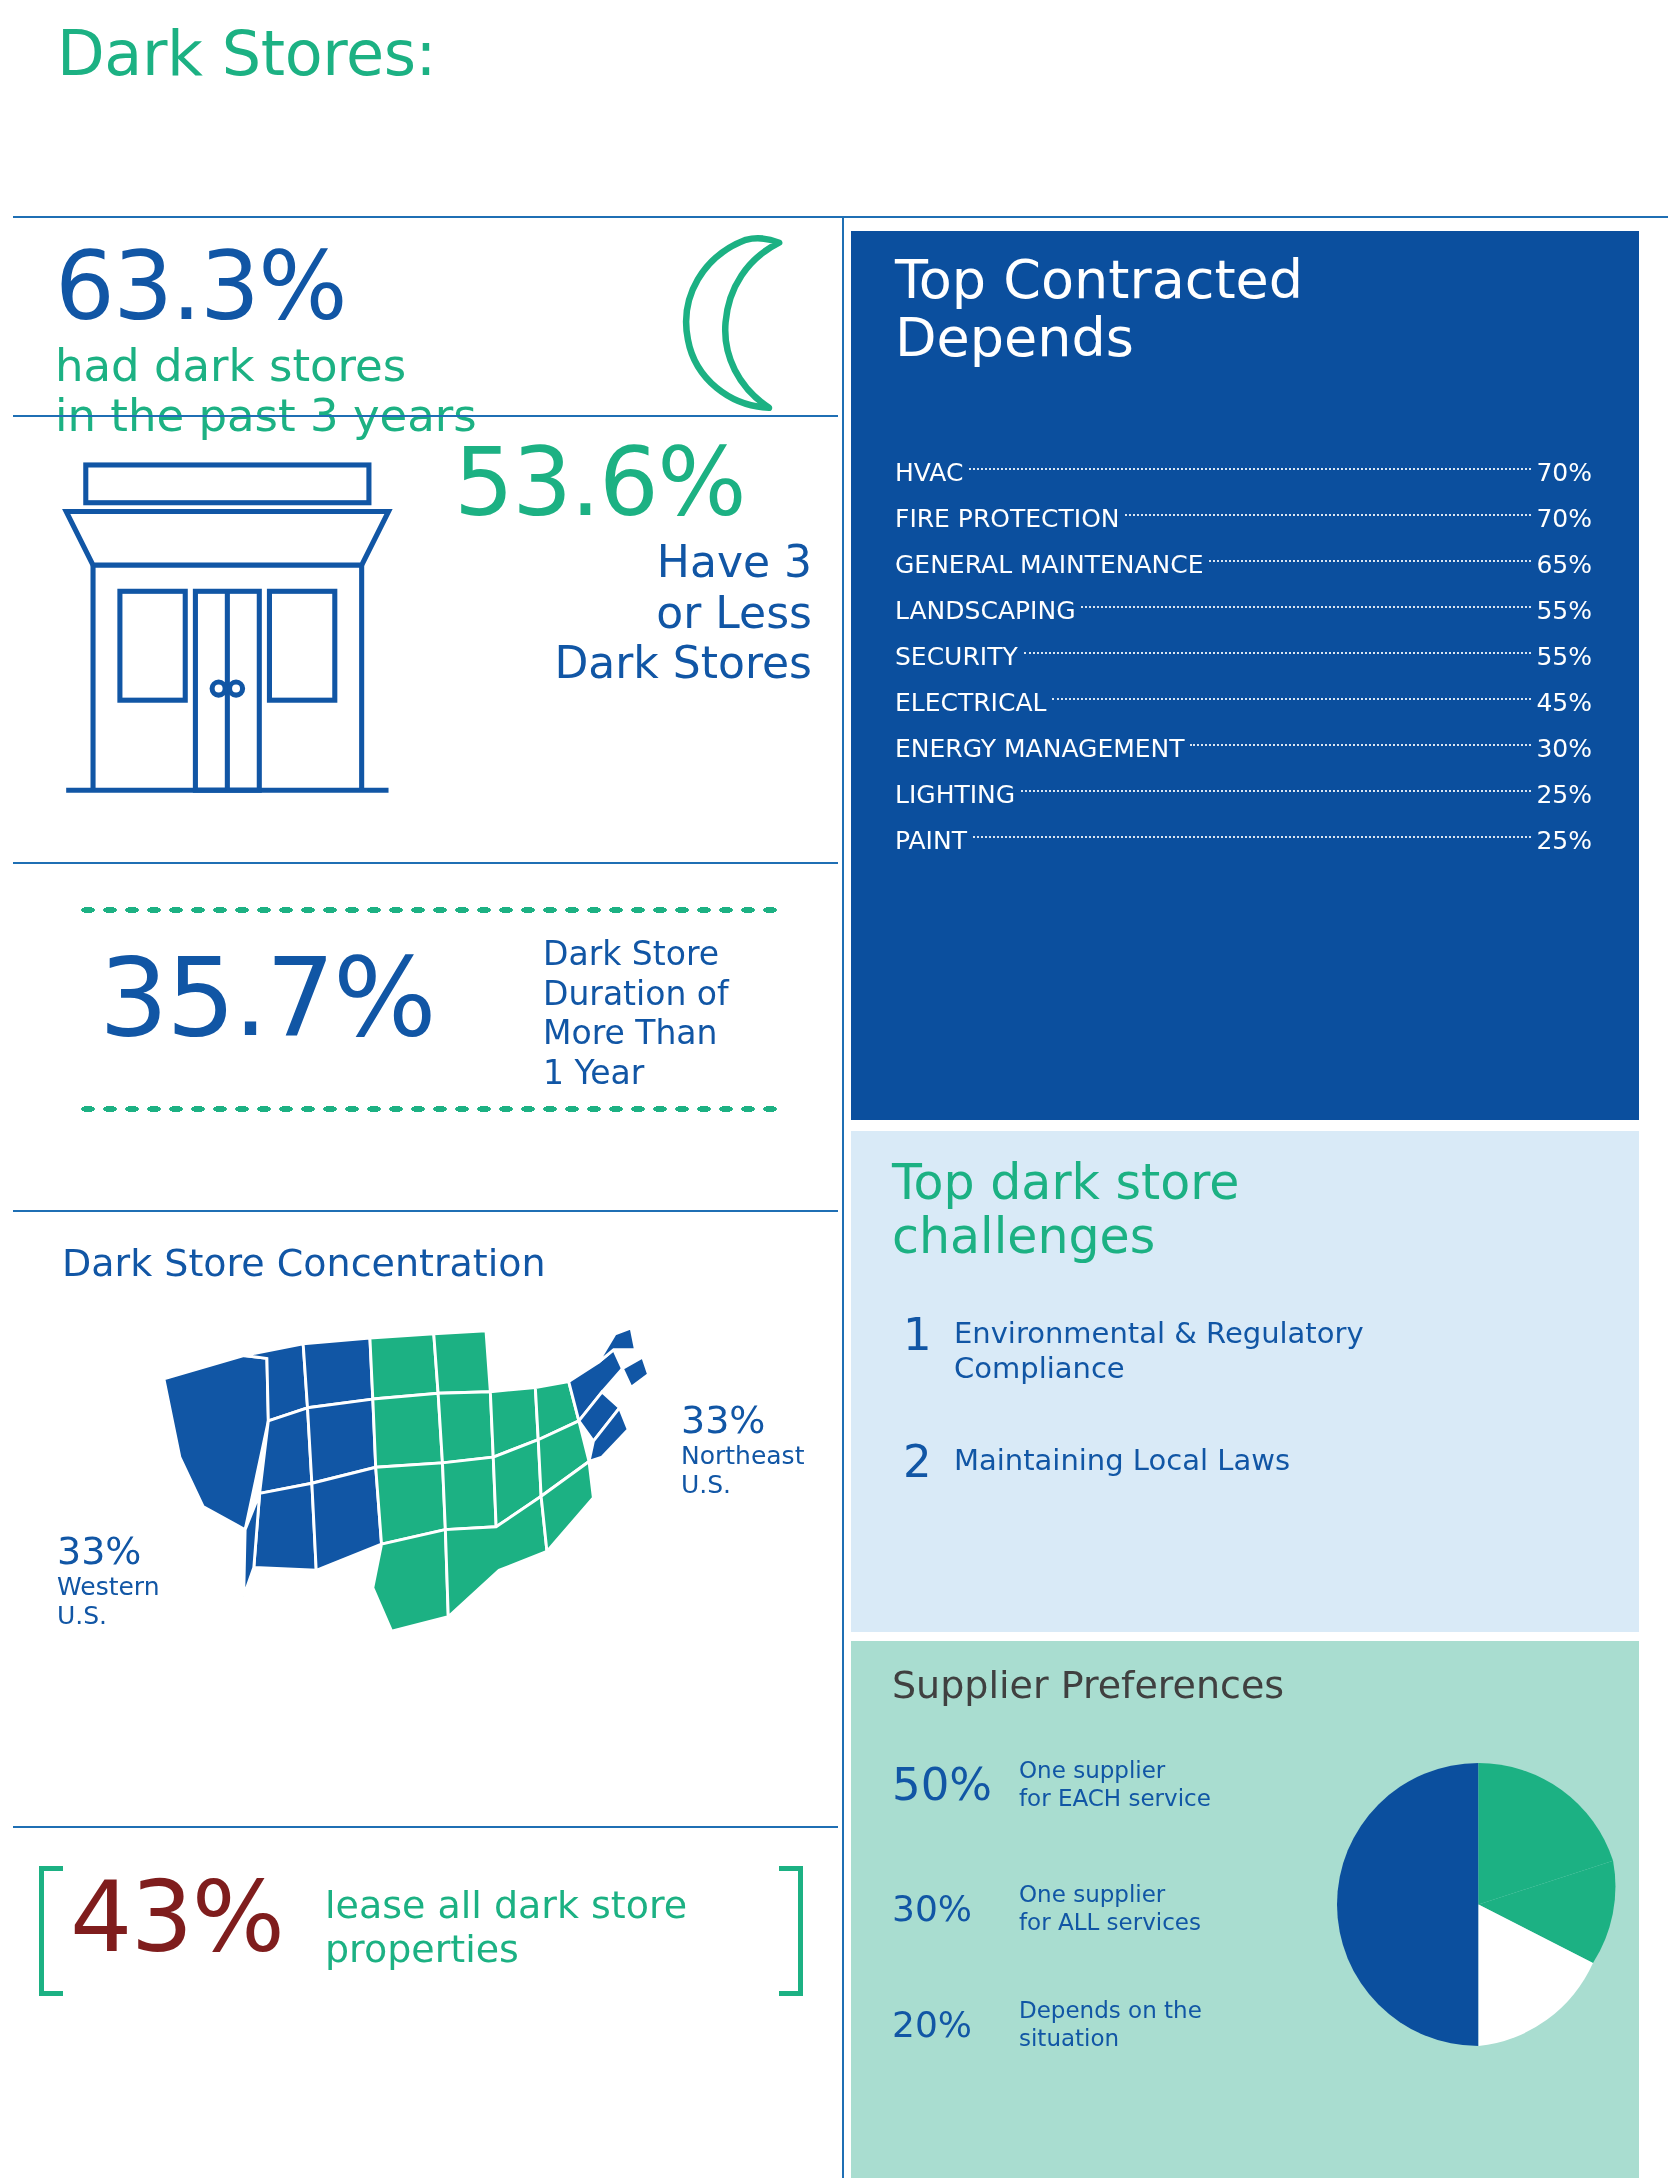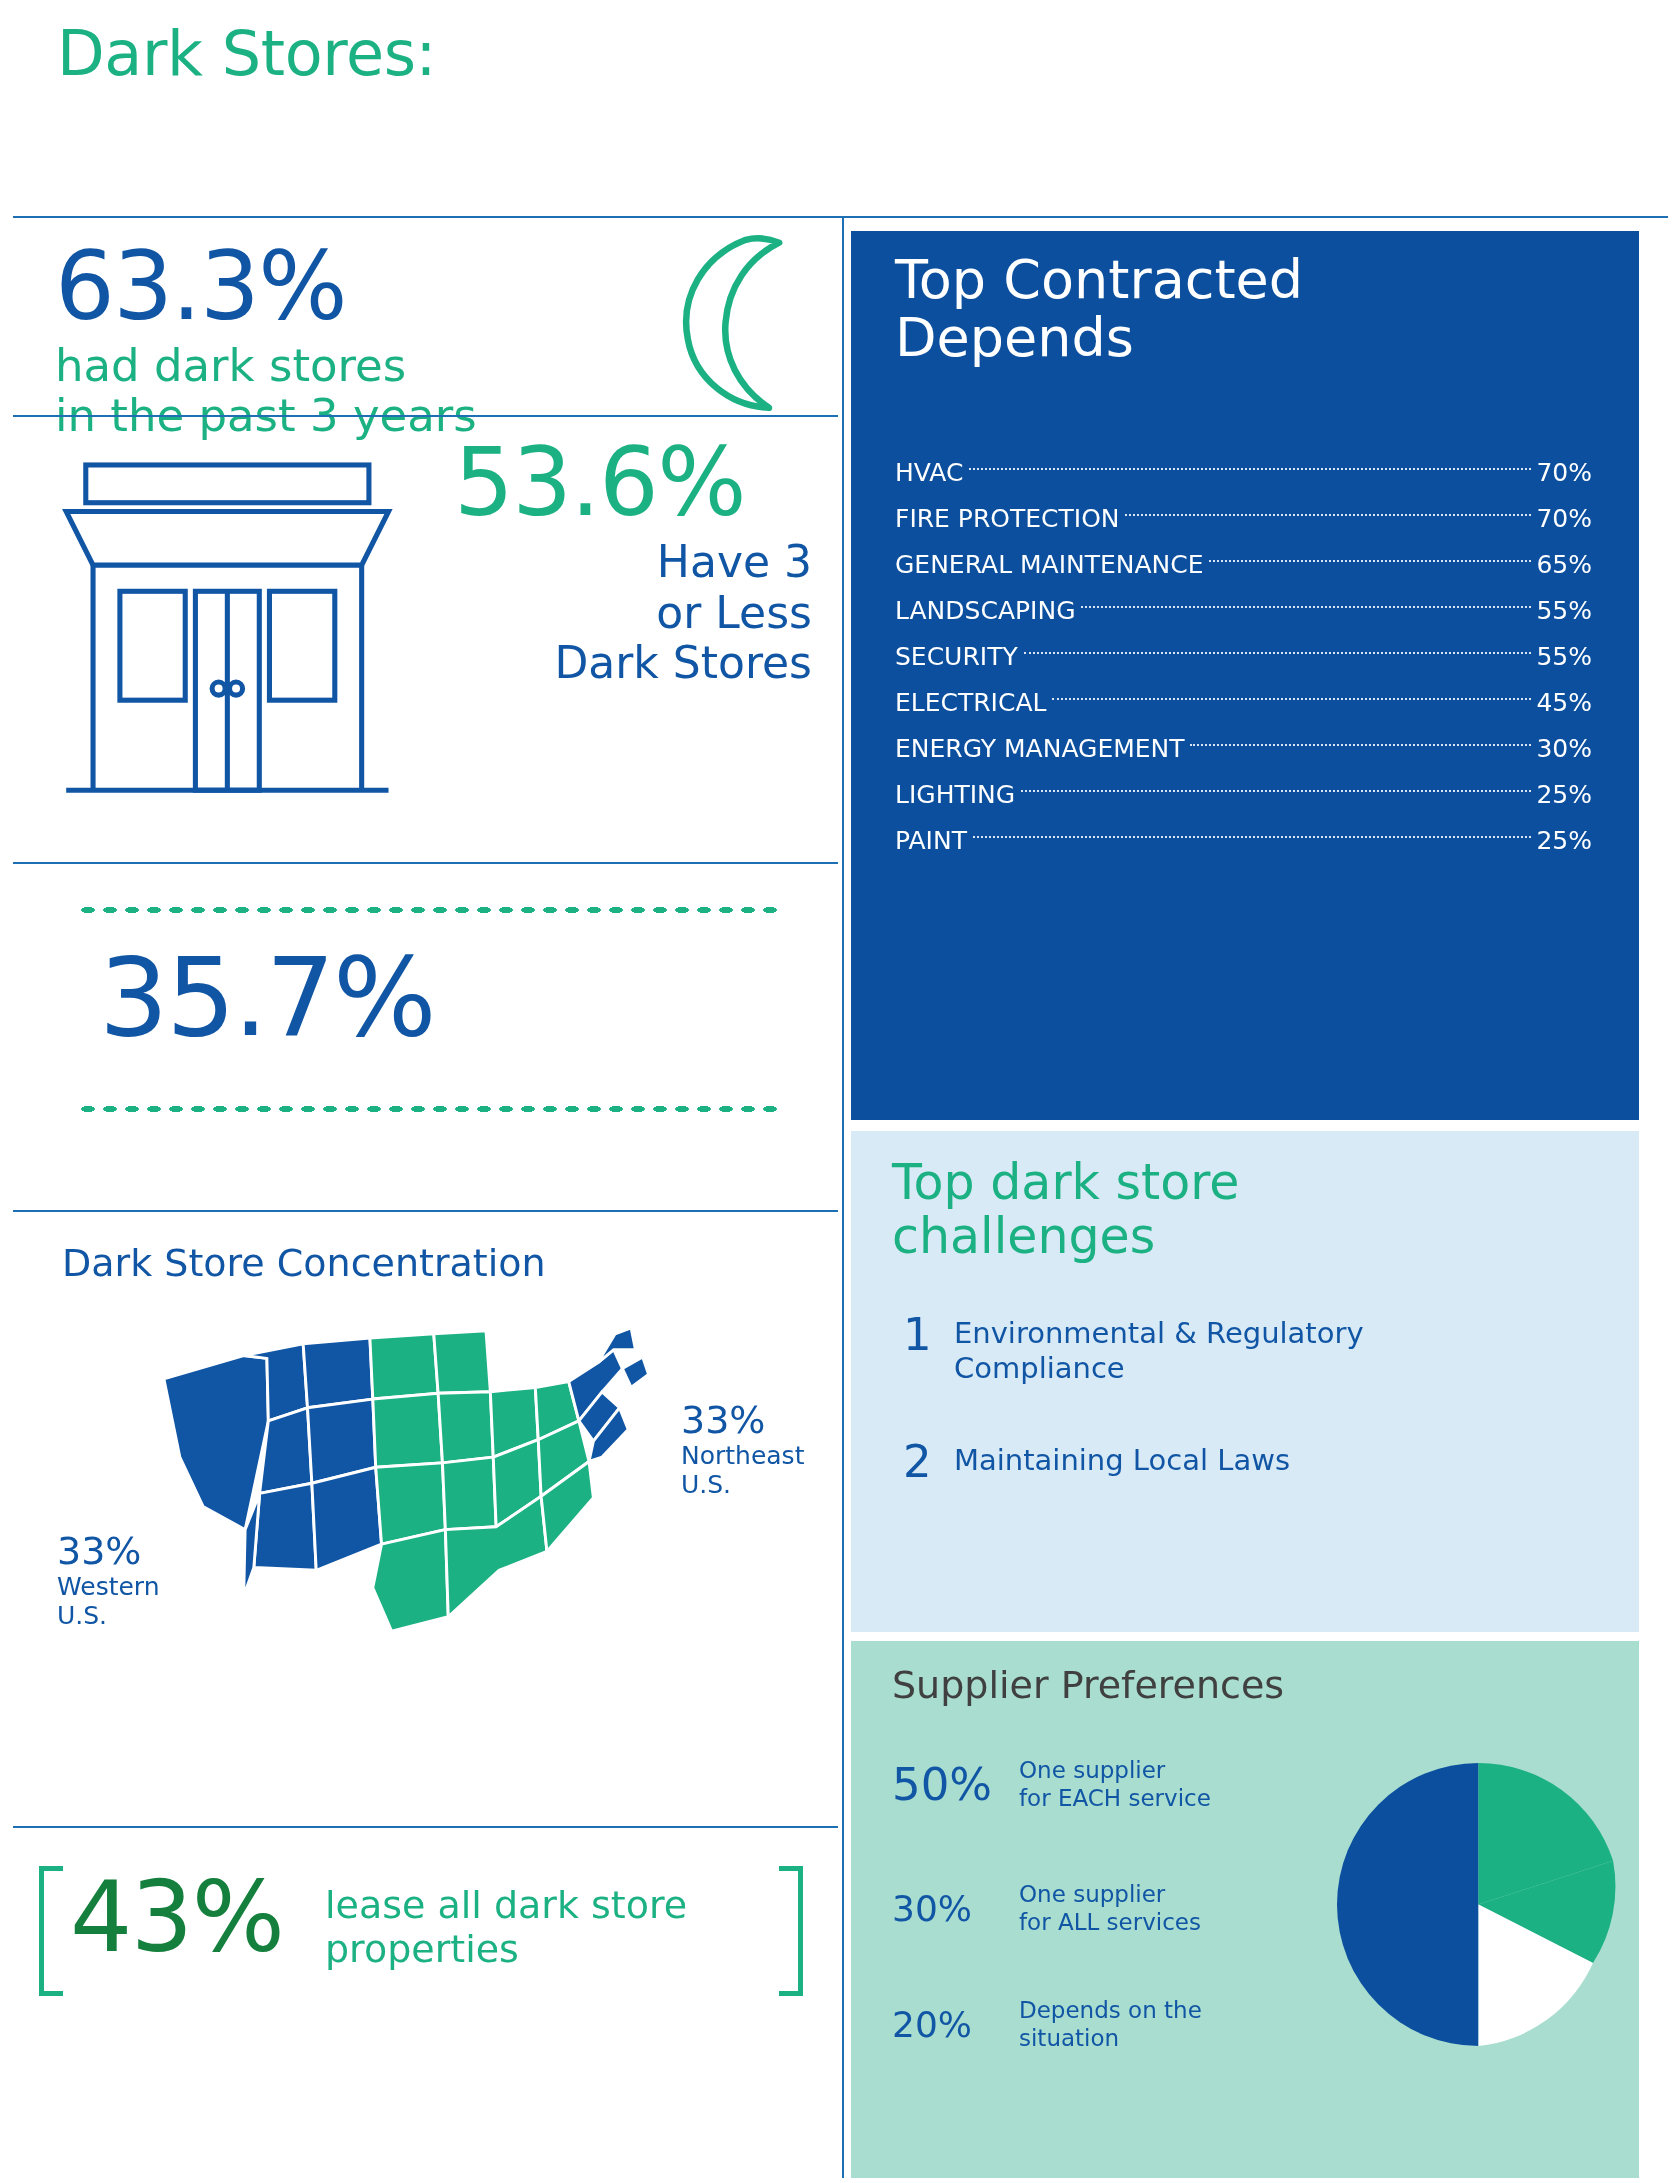--- a/index.html
+++ b/index.html
@@ -178,21 +178,21 @@
     width: 19px;
     height: 120px;
     border-top: 5.1px solid #1cb183;
     border-bottom: 5.1px solid #1cb183;
   }
   .bracket-l { left: 26px; border-left: 5.1px solid #1cb183; }
   .bracket-r { left: 766px; border-right: 5.1px solid #1cb183; }
   .p5-num {
     position: absolute;
     left: 57px; top: 33px;
-    color: #15803d;
+    color: #7f1d1d;
     font-size: 98px;
     line-height: 1;
     letter-spacing: -1.5px;
   }
   .p5-text {
     position: absolute;
     left: 312px; top: 48px;
     color: #1cb183;
     font-size: 38px;
     line-height: 1.16;
@@ -334,20 +334,26 @@
         <div>Have 3</div>
         <div>or Less</div>
         <div>Dark Stores</div>
       </div>
       <div class="divider" style="top:441px;"></div>
     </div>
 
     <div class="panel3">
       <div class="dotrow" style="top:35px;"></div>
       <div class="p3-num">35.7%</div>
+      <div class="p3-text">
+        <div>Dark Store</div>
+        <div>Duration of</div>
+        <div>More Than</div>
+        <div>1 Year</div>
+      </div>
       <div class="dotrow" style="top:234px;"></div>
       <div class="divider" style="top:340px;"></div>
     </div>
 
     <div class="panel4">
       <div class="map-title">Dark Store Concentration</div>
 
       <svg class="map-wrap" viewBox="0 0 700 470">
 
         <g stroke="#ffffff" stroke-width="4">

